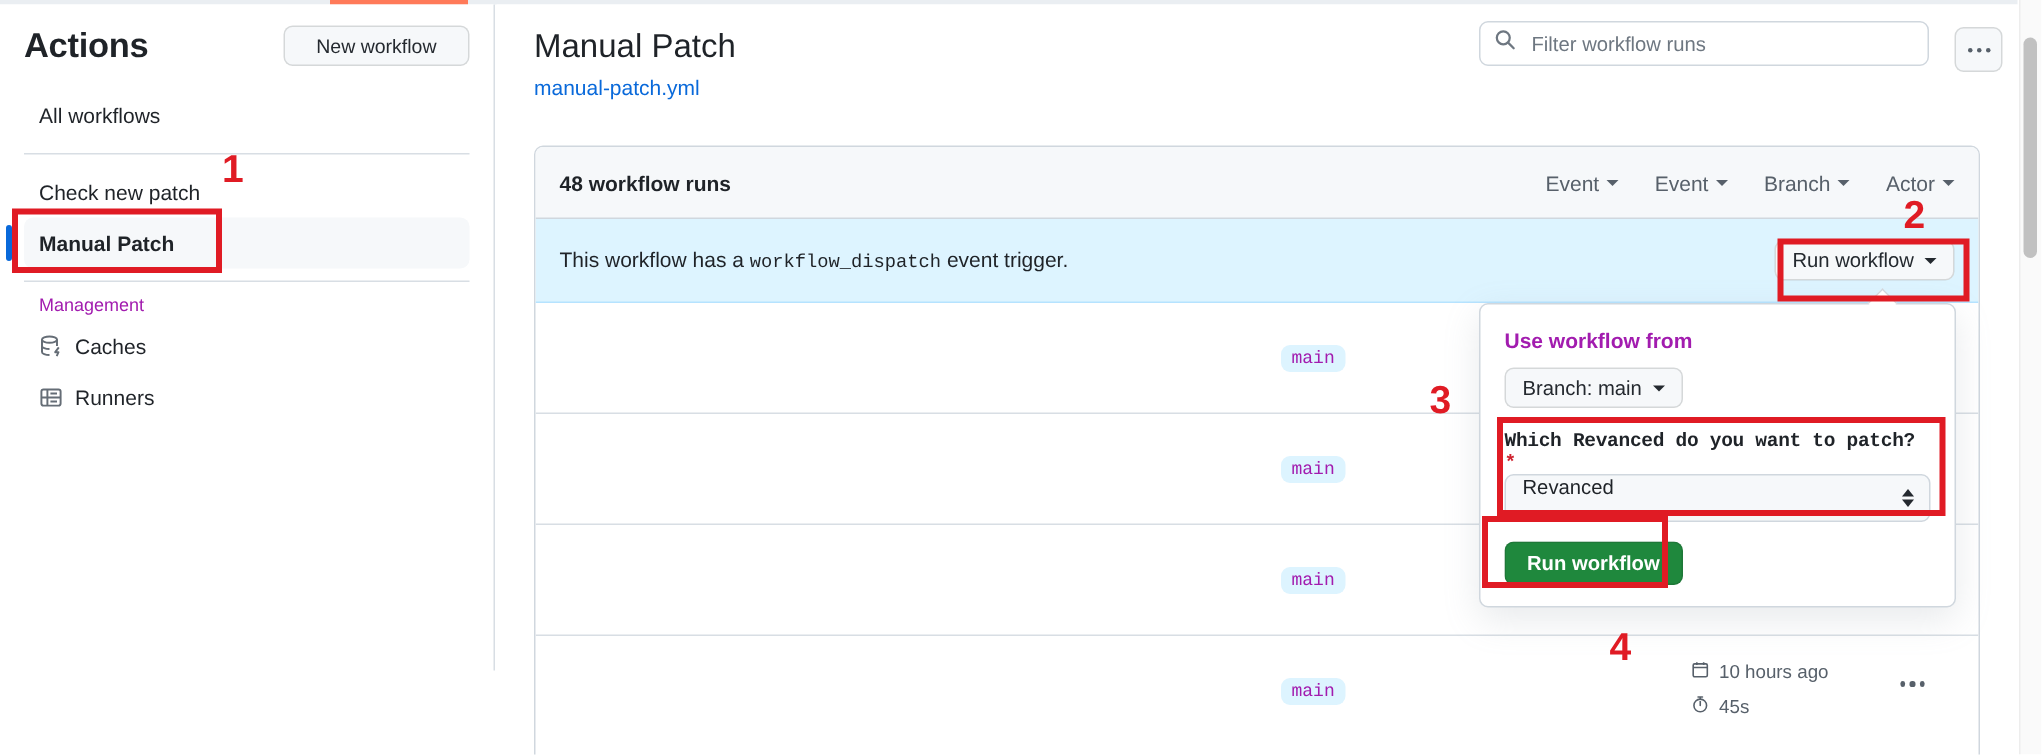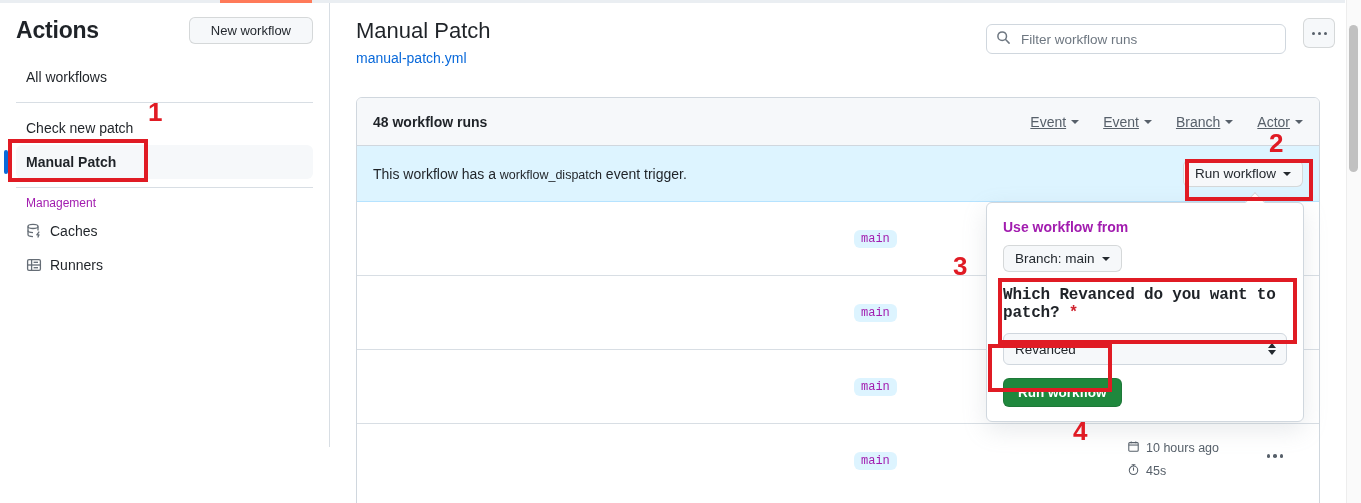--- a/index.html
+++ b/index.html
@@ -61,21 +61,21 @@
   
   .main {
     position: absolute; left: 331px; top: 3px; right: 16px; bottom: 0;
     padding: 14px 25px 0 25px; background: #ffffff;
   }
   .page-title { font-size: 22px; font-weight: 400; color: #1f2328; line-height: 1.3; }
   .page-subtitle { font-size: 14px; color: #0969da; margin-top: 4px; cursor: pointer; }
 
   
   .search-wrap {
-    position: absolute; top: 24px; right: 75px; width: 300px;
+    position: absolute; top: 14px; right: 75px; width: 300px;
   }
   .search-box {
     display: flex; align-items: center; gap: 8px;
     height: 30px; border: 1px solid #d0d7de; border-radius: 6px;
     background: #ffffff; padding: 0 9px;
   }
   .search-box input {
     border: 0; outline: 0; flex: 1; font-size: 13.5px; color: #1f2328;
     font-family: "Liberation Sans", sans-serif; background: transparent;
   }
@@ -97,36 +97,36 @@
   }
   .runs-header {
     display: flex; align-items: center; justify-content: space-between;
     height: 48px; padding: 0 16px; background: #f6f8fa;
     border-bottom: 1px solid #d0d7de;
   }
   .runs-count { font-size: 14px; font-weight: 600; color: #1f2328; }
   .runs-filters { display: flex; gap: 24px; align-items: center; }
   .filter-btn {
     font-size: 14px; color: #57606a; cursor: pointer;
-    display: inline-flex; align-items: center; gap: 5px; text-decoration: underline;
+    display: inline-flex; align-items: center; gap: 5px;
   }
   .caret {
     width: 0; height: 0; border-left: 4px solid transparent;
     border-right: 4px solid transparent; border-top: 4px solid currentColor;
     display: inline-block;
   }
 
   .dispatch-banner {
     position: relative; display: flex; align-items: center;
     justify-content: space-between; height: 56px; padding: 0 16px;
     background: #ddf4ff; border-bottom: 1px solid #b6e3ff;
     font-size: 14px; color: #1f2328;
   }
   .mono {
-    font-family: Liberation Sans, sans-serif;
+    font-family: Liberation Mono, monospace;
     font-size: 12.5px;
   }
   .run-wf-btn {
     display: inline-flex; align-items: center; gap: 7px;
     font-size: 13.5px; color: #24292f; background: #f6f8fa;
     border: 1px solid rgba(27,31,36,0.15); border-radius: 6px;
     padding: 5px 11px; cursor: pointer; white-space: nowrap;
   }
 
   .run-row {
@@ -164,29 +164,29 @@
     transform: rotate(45deg);
   }
   .popup-label { font-size: 14px; font-weight: 600; color: #a21caf; }
   .branch-select-btn {
     display: inline-flex; align-items: center; gap: 7px;
     margin-top: 10px; font-size: 13.5px; color: #24292f;
     background: #f6f8fa; border: 1px solid rgba(27,31,36,0.15);
     border-radius: 6px; padding: 5px 11px; cursor: pointer;
   }
   .input-label {
-    margin-top: 14px; font-size: 16px; font-weight: 600; color: #1f2328;
+    margin-top: 14px; font-size: 13px; font-weight: 600; color: #1f2328;
     font-family: "Liberation Mono", "DejaVu Sans Mono", monospace;
     letter-spacing: -0.2px;
   }
   .req-star { color: #cf222e; }
   .wf-select {
-    position: relative; margin-top: 11px; height: 32px;
+    position: relative; margin-top: 0; height: 32px;
     border: 1px solid #d0d7de; border-radius: 6px; background: #f6f8fa;
-    display: flex; align-items: center; padding: 0 11px;
+    display: flex; align-items: flex-start; padding: 0 11px;
     font-size: 13.5px; color: #1f2328; cursor: pointer;
   }
   .select-arrows {
     position: absolute; right: 10px; top: 50%; transform: translateY(-50%);
     display: flex; flex-direction: column; gap: 2px; color: #24292f;
   }
   .select-arrows .up, .select-arrows .dn {
     width: 0; height: 0; border-left: 4px solid transparent; border-right: 4px solid transparent;
   }
   .select-arrows .up { border-bottom: 5px solid currentColor; }

